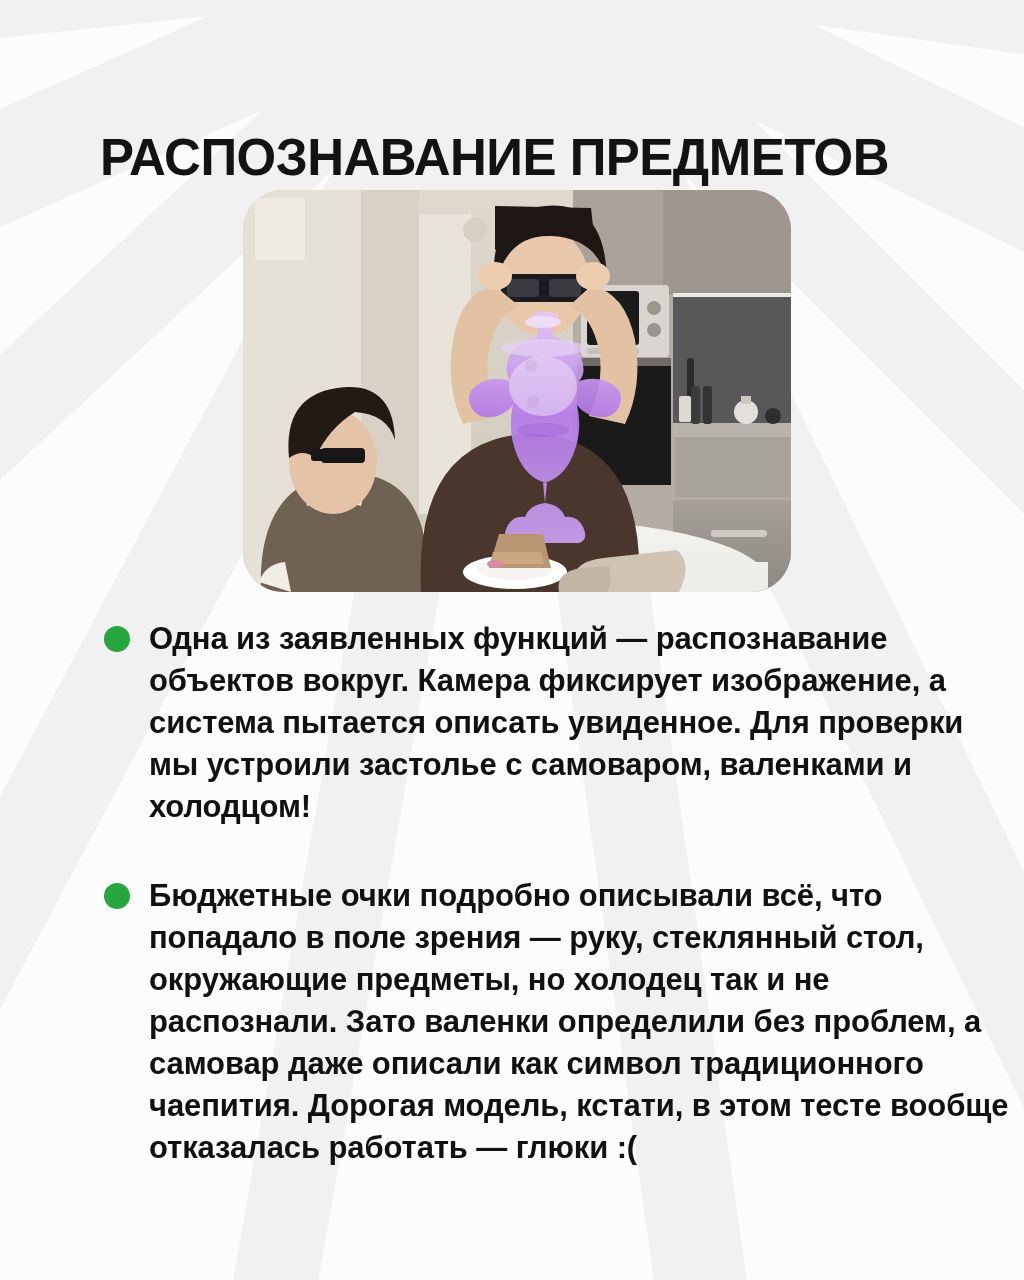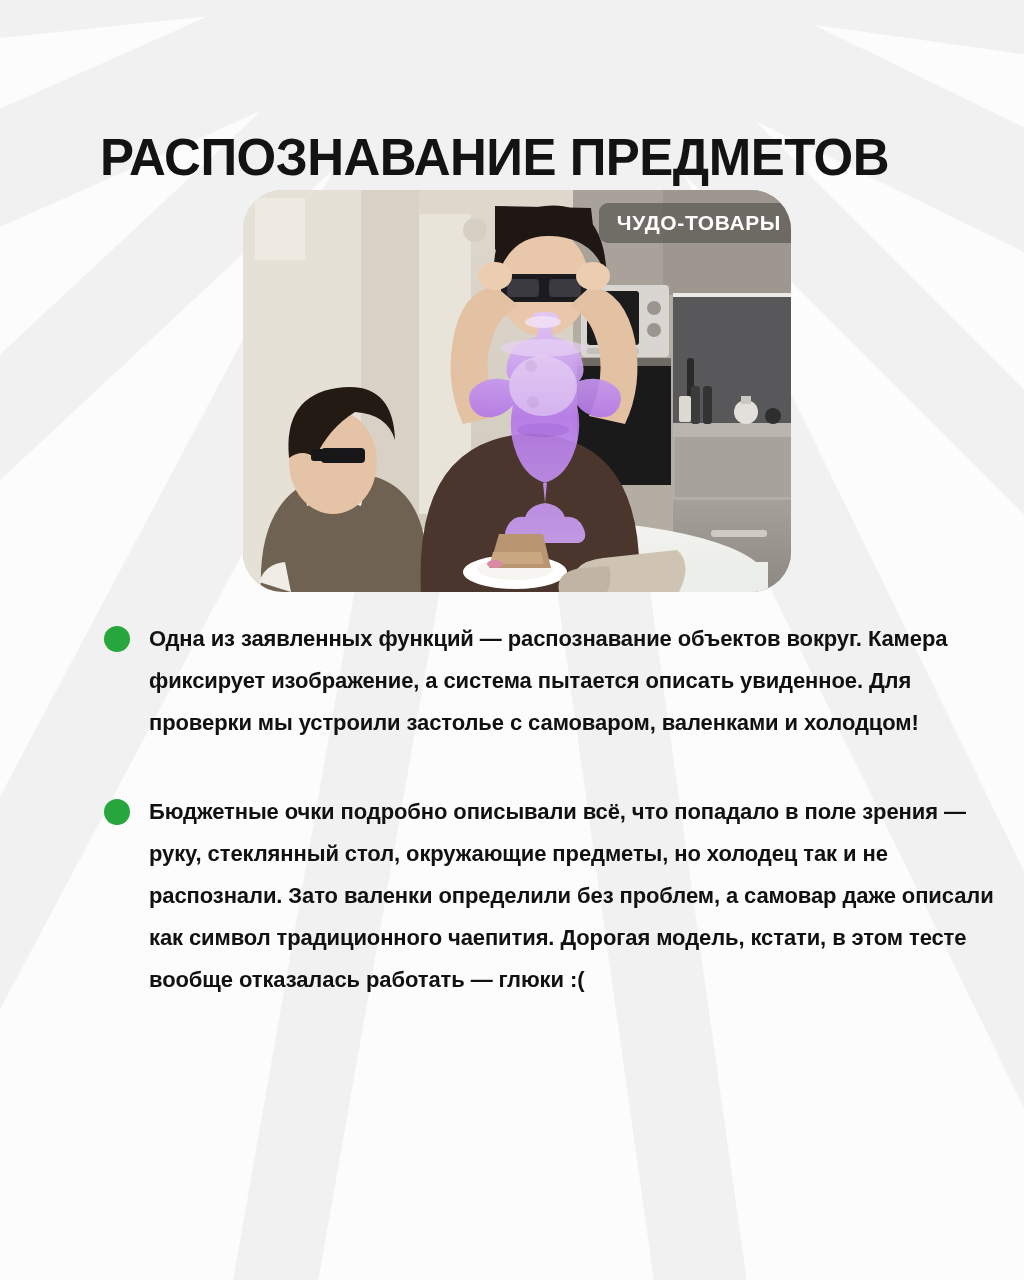--- a/index.html
+++ b/index.html
@@ -95,21 +95,21 @@
   .bullet-dot {
     position: absolute;
     left: 0px;
     top: 8px;
     width: 26px;
     height: 26px;
     border-radius: 50%;
     background: #27a63d;
   }
   .bullet-text {
-    font-size: 22px;
+    font-size: 31px;
     line-height: 42px;
     font-weight: 700;
     color: #111111;
     letter-spacing: -0.1px;
   }
 </style>
 </head>
 <body>
 
 <svg id="bg-rays" viewBox="0 0 1024 1280" preserveAspectRatio="none">
@@ -254,21 +254,20 @@
       <ellipse cx="272" cy="382" rx="52" ry="17" fill="#ffffff"></ellipse>
       <ellipse cx="272" cy="379" rx="38" ry="11" fill="#f6f5f2"></ellipse>
       <path d="M246 378 l10 -34 l44 0 l8 34 z" fill="#b99572"></path>
       <path d="M250 362 l48 0 l3 12 l-54 0 z" fill="#caa882"></path>
       <ellipse cx="252" cy="374" rx="8" ry="4" fill="#d98aa4"></ellipse>
 
       <path d="M330 402 q-6 -30 30 -34 l74 -8 q16 14 2 42 z" fill="#cfc4b3"></path>
       <path d="M316 402 q-4 -20 22 -24 l28 -2 q4 14 -2 26 z" fill="#c0b5a4"></path>
     </svg>
 
-    <div class="watermark">ЧУДО-ТОВАРЫ</div>
   </div>
 
   <div class="bullets">
 
     <div class="bullet-block">
       <span class="bullet-dot"></span>
       <div class="bullet-text">Одна из заявленных функций — распознавание объектов вокруг. Камера фиксирует изображение, а система пытается описать увиденное. Для проверки мы устроили застолье с самоваром, валенками и холодцом!</div>
     </div>
 
     <div class="bullet-block">

